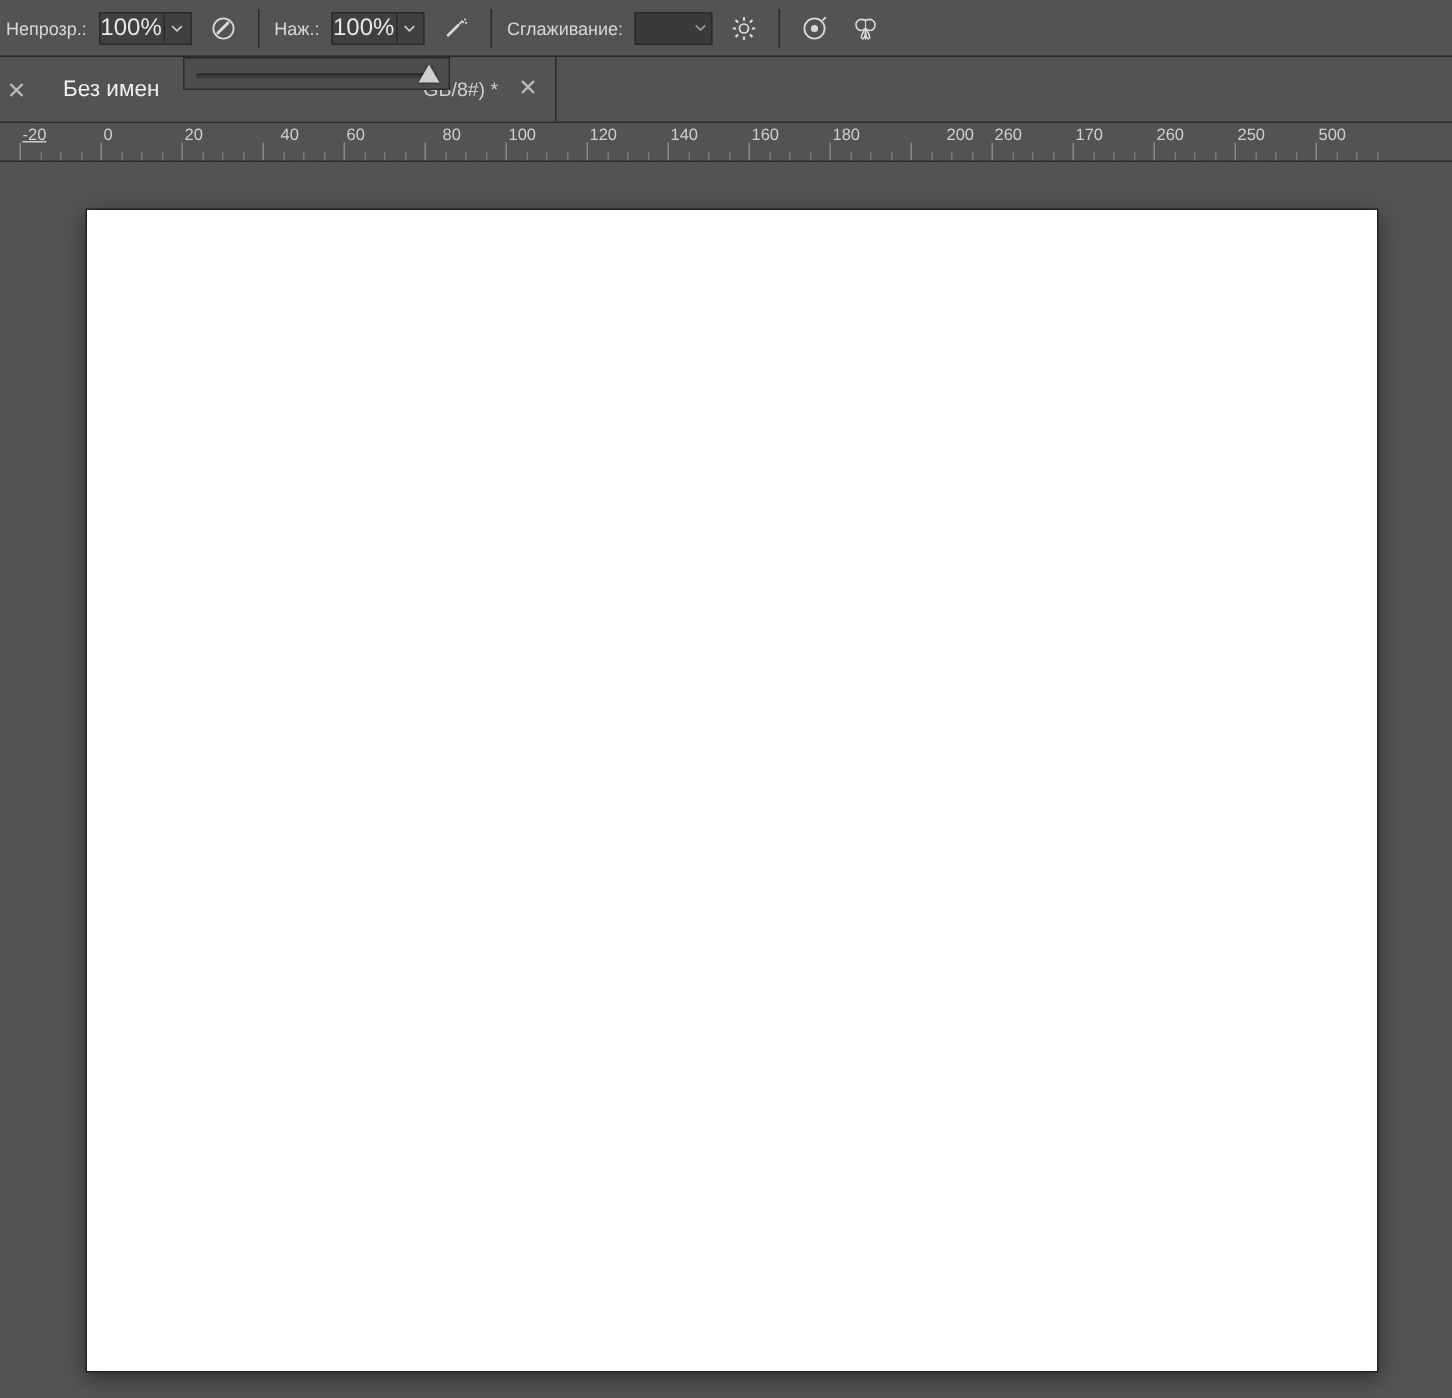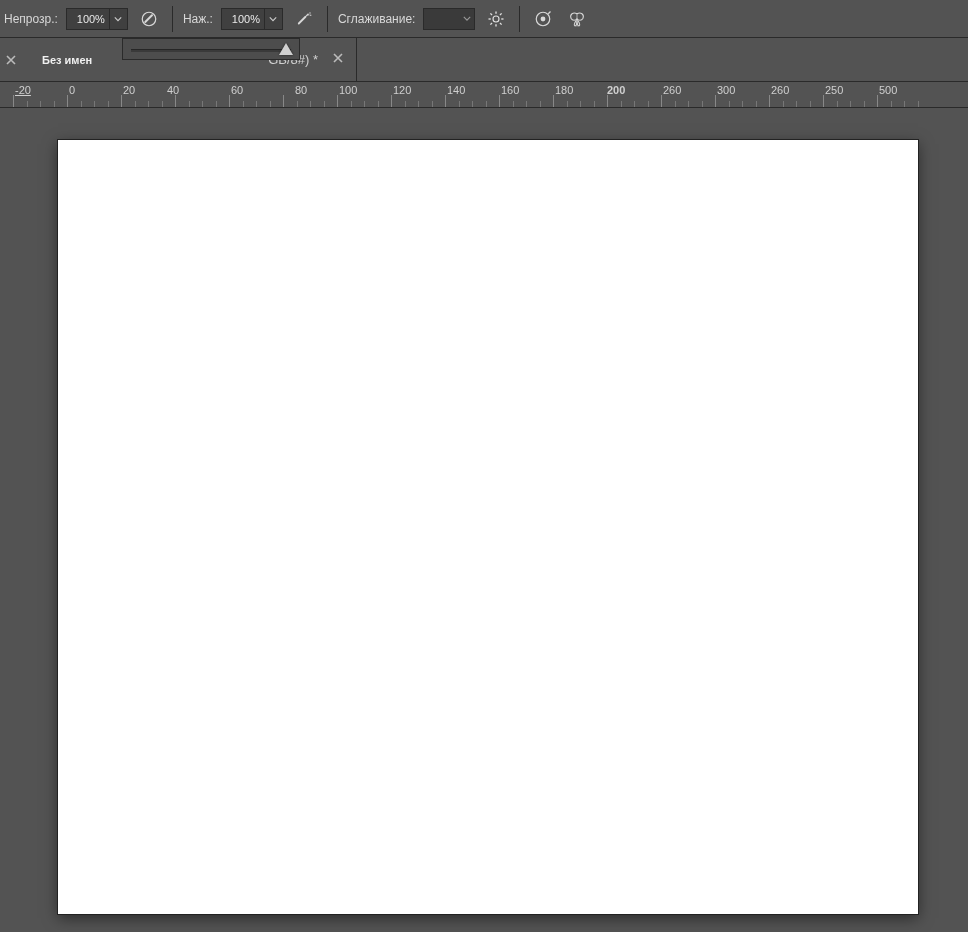--- a/index.html
+++ b/index.html
@@ -34,21 +34,21 @@
     align-items: center;
     background: #404040;
     border: 1px solid #2a2a2a;
     height: 22px;
   }
   .num-input .val {
     width: 42px;
     text-align: right;
     padding: 0 4px 0 0;
     color: #e8e8e8;
-    font-size: 11px;
+    font-size: 16px;
   }
   .num-input .chev {
     width: 18px;
     height: 100%;
     border-left: 1px solid #2a2a2a;
     display: flex;
     align-items: center;
     justify-content: center;
   }
   .num-input .chev svg { width: 8px; height: 6px; }
@@ -144,22 +144,22 @@
     height: 100%;
     background: #535353;
     display: flex;
     align-items: center;
     padding: 0 12px 0 20px;
     gap: 14px;
     border-right: 1px solid #2a2a2a;
   }
   .doc-tab .title {
     color: #f0f0f0;
-    font-size: 11px;
-    font-weight: bold;
+    font-size: 15px;
+    font-weight: normal;
     white-space: nowrap;
     position: relative;
     z-index: 10;
   }
   .doc-tab .suffix {
     color: #d0d0d0;
     font-size: 13px;
     white-space: nowrap;
   }
   .doc-tab .close {
@@ -340,21 +340,21 @@
     <div class="num" style="left: 67px;">0</div>
     <div class="tick minor" style="left: 80.5px;"></div>
     <div class="tick minor" style="left: 94px;"></div>
     <div class="tick minor" style="left: 107.5px;"></div>
     <div class="tick major" style="left: 121px;"></div>
     <div class="num" style="left: 121px;">20</div>
     <div class="tick minor" style="left: 134.5px;"></div>
     <div class="tick minor" style="left: 148px;"></div>
     <div class="tick minor" style="left: 161.5px;"></div>
     <div class="tick major" style="left: 175px;"></div>
-    <div class="num" style="left: 165px; text-align: center;">40</div>
+    <div class="num" style="left: 185px; text-align: center;">40</div>
     <div class="tick minor" style="left: 188.5px;"></div>
     <div class="tick minor" style="left: 202px;"></div>
     <div class="tick minor" style="left: 215.5px;"></div>
     <div class="tick major" style="left: 229px;"></div>
     <div class="num" style="left: 229px;">60</div>
     <div class="tick minor" style="left: 242.5px;"></div>
     <div class="tick minor" style="left: 256px;"></div>
     <div class="tick minor" style="left: 269.5px;"></div>
     <div class="tick major" style="left: 283px;"></div>
     <div class="num" style="left: 293px;">80</div>
@@ -380,31 +380,31 @@
     <div class="num" style="left: 499px;">160</div>
     <div class="tick minor" style="left: 512.5px;"></div>
     <div class="tick minor" style="left: 526px;"></div>
     <div class="tick minor" style="left: 539.5px;"></div>
     <div class="tick major" style="left: 553px;"></div>
     <div class="num" style="left: 553px;">180</div>
     <div class="tick minor" style="left: 566.5px;"></div>
     <div class="tick minor" style="left: 580px;"></div>
     <div class="tick minor" style="left: 593.5px;"></div>
     <div class="tick major" style="left: 607px;"></div>
-    <div class="num" style="left: 605px; font-weight: bold;">200</div>
+    <div class="num" style="left: 629px;">200</div>
     <div class="tick minor" style="left: 620.5px;"></div>
     <div class="tick minor" style="left: 634px;"></div>
     <div class="tick minor" style="left: 647.5px;"></div>
     <div class="tick major" style="left: 661px;"></div>
     <div class="num" style="left: 661px;">260</div>
     <div class="tick minor" style="left: 674.5px;"></div>
     <div class="tick minor" style="left: 688px;"></div>
     <div class="tick minor" style="left: 701.5px;"></div>
     <div class="tick major" style="left: 715px;"></div>
-    <div class="num" style="left: 715px;">300</div>
+    <div class="num" style="left: 715px;">170</div>
     <div class="tick minor" style="left: 728.5px;"></div>
     <div class="tick minor" style="left: 742px;"></div>
     <div class="tick minor" style="left: 755.5px;"></div>
     <div class="tick major" style="left: 769px;"></div>
     <div class="num" style="left: 769px;">260</div>
     <div class="tick minor" style="left: 782.5px;"></div>
     <div class="tick minor" style="left: 796px;"></div>
     <div class="tick minor" style="left: 809.5px;"></div>
     <div class="tick major" style="left: 823px;"></div>
     <div class="num" style="left: 823px;">250</div>

